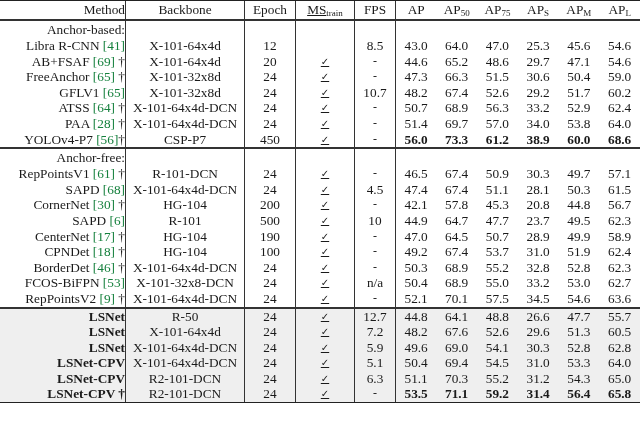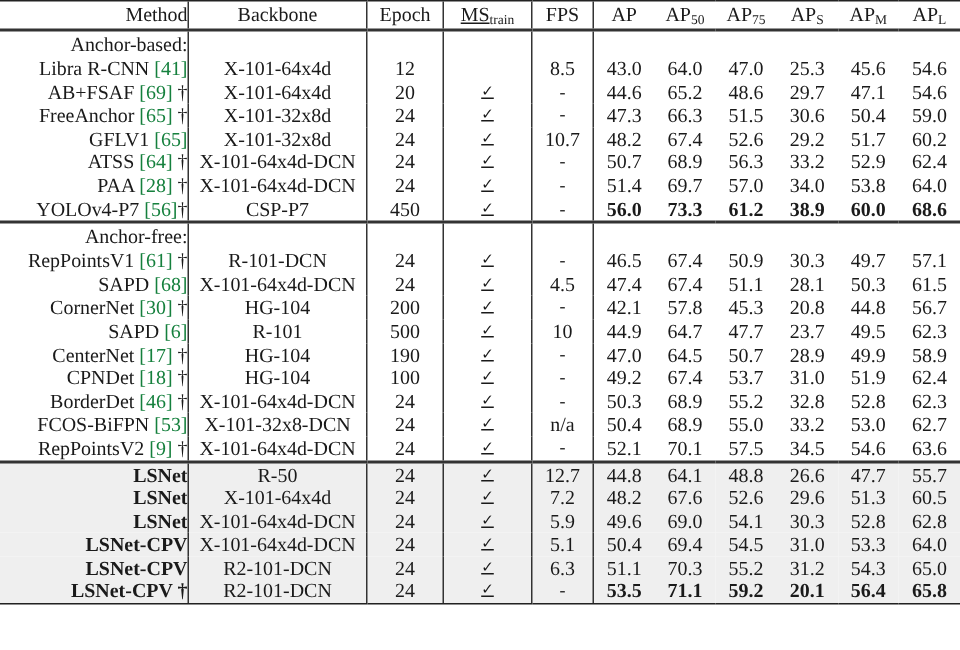--- a/index.html
+++ b/index.html
@@ -349,18 +349,18 @@
       </tr>
       <tr class="ours">
         <td class="c-method"><span>LSNet-CPV</span><span> †</span></td>
         <td class="c-backbone">R2-101-DCN</td>
         <td class="c-epoch">24</td>
         <td class="c-ms check">✓</td>
         <td class="c-fps dash">-</td>
         <td class="c-num c-ap bold">53.5</td>
         <td class="c-num bold">71.1</td>
         <td class="c-num bold">59.2</td>
-        <td class="c-num bold">20.1</td>
+        <td class="c-num bold">31.4</td>
         <td class="c-num bold">56.4</td>
         <td class="c-num bold">65.8</td>
       </tr>
     </tbody>
 </table>
 
 </body></html>

